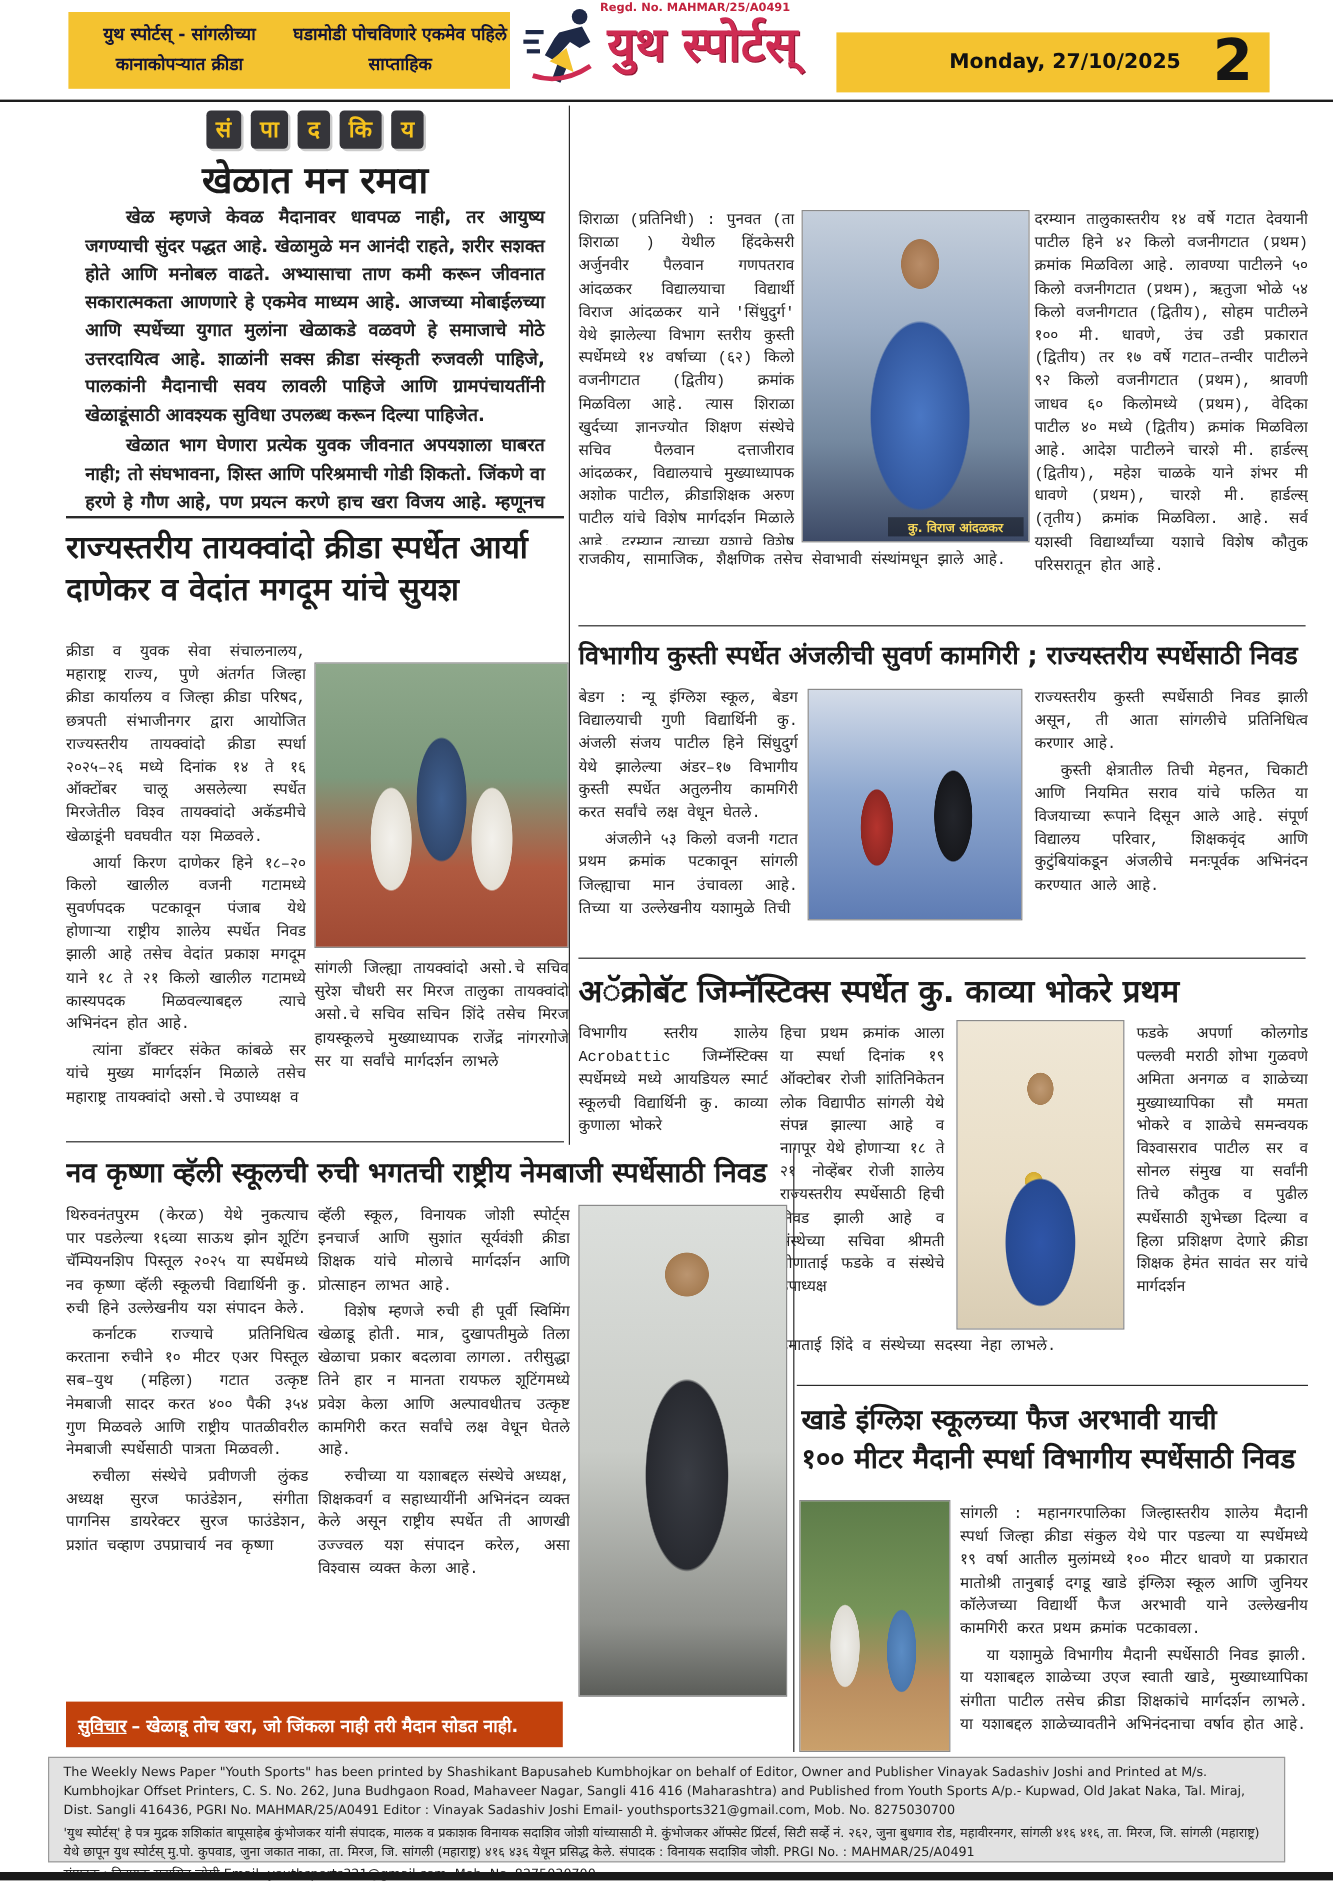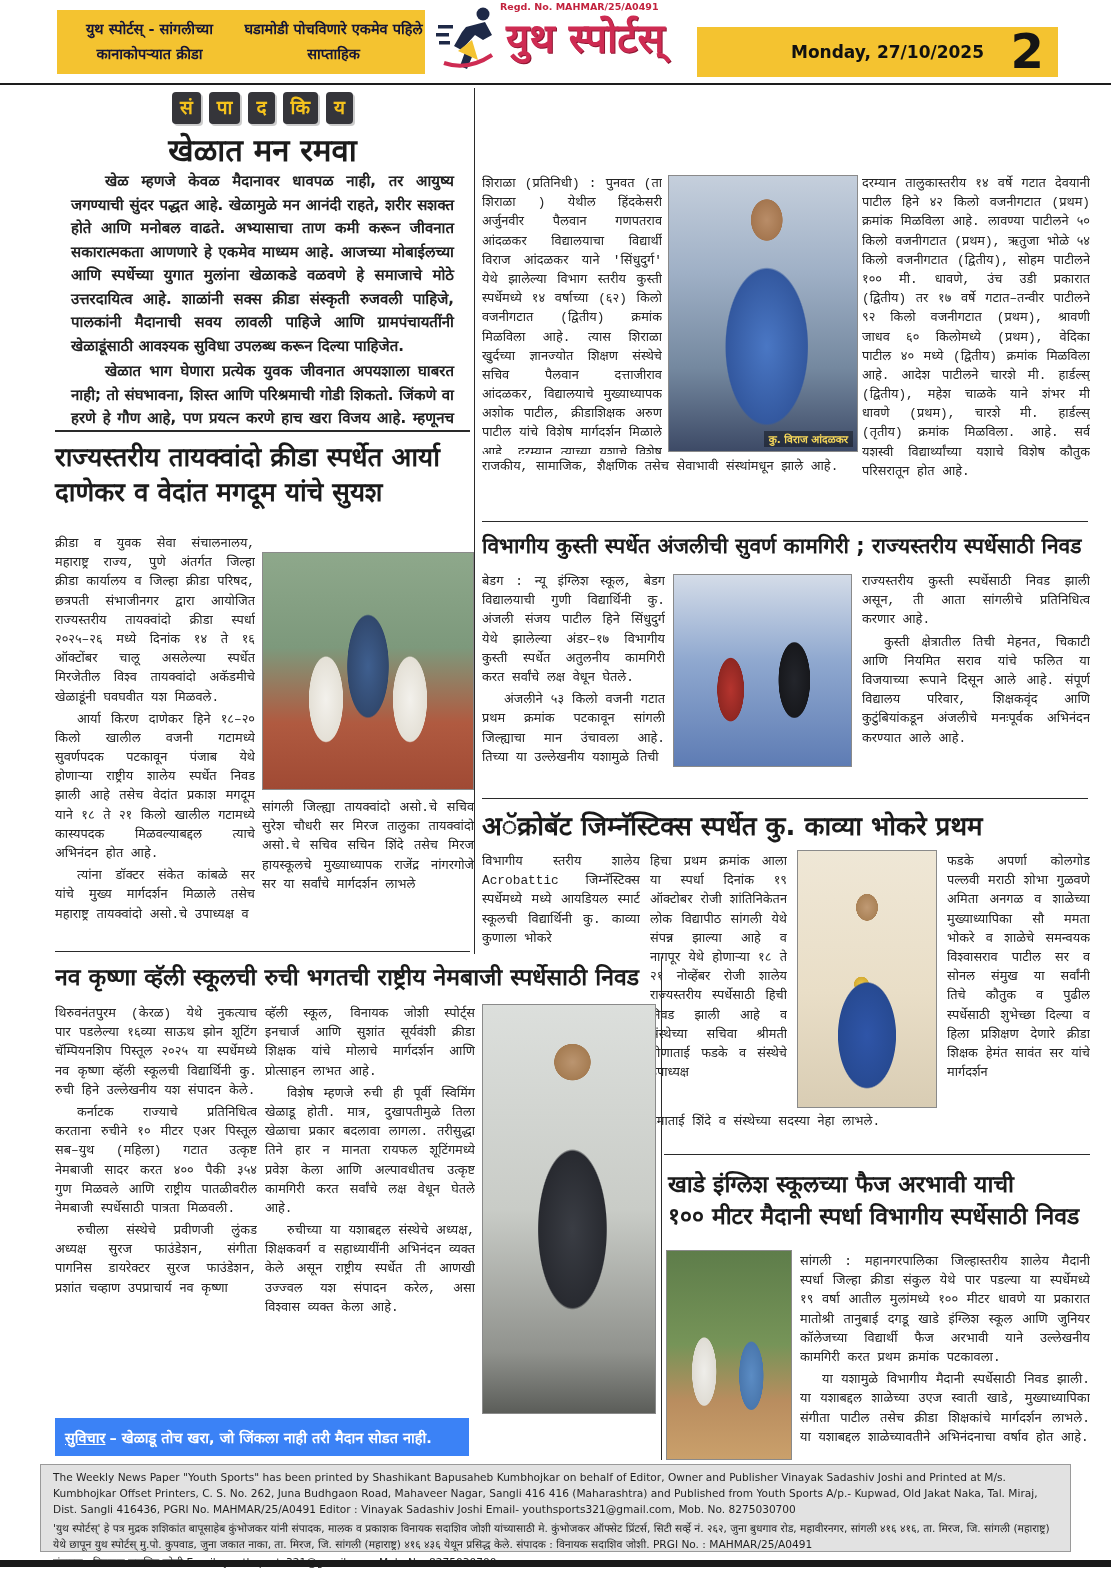--- a/index.html
+++ b/index.html
@@ -35,21 +35,21 @@
   .coltext{font-size:12.8px;line-height:1.5;text-align:justify;overflow:hidden;color:#242424;}
   .coltext p{margin:0 0 3px;text-indent:22px;font-family:Liberation Mono, monospace;}
   .coltext p.noindent{text-indent:0;}
   
   .photo{border:1px solid #8a8a8a;box-sizing:border-box;}
   .ph-viraj{background:
      radial-gradient(ellipse 26px 34px at 52% 16%,#b98d68 0%,#a4764f 60%,transparent 62%),
      radial-gradient(ellipse 58px 110px at 52% 62%,#4a77c4 0%,#33589f 70%,transparent 72%),
      linear-gradient(180deg,#c5cfdc 0%,#9fb0c6 35%,#74889f 70%,#3d4a66 100%);position:relative;}
   .ph-caption{position:absolute;right:4px;bottom:4px;background:#00000066;color:#f6d75a;
-    font-size:10.5px;font-weight:bold;padding:1px 5px;}
+    font-size:10.5px;font-weight:bold;padding:1px 17px;}
   .ph-taek{background:
      radial-gradient(ellipse 28px 70px at 30% 62%,#f3f1ec 0%,#e4e0d6 60%,transparent 62%),
      radial-gradient(ellipse 28px 70px at 70% 62%,#f3f1ec 0%,#e4e0d6 60%,transparent 62%),
      radial-gradient(ellipse 34px 84px at 50% 48%,#3f5f8f 0%,#31486d 60%,transparent 62%),
      linear-gradient(180deg,#8ea88b 0%,#7d997c 40%,#b05a40 72%,#a04a34 100%);}
   .ph-anjali{background:
      radial-gradient(ellipse 26px 62px at 68% 55%,#23252b 0%,#17181c 60%,transparent 62%),
      radial-gradient(ellipse 22px 52px at 32% 60%,#b5342e 0%,#8f2722 60%,transparent 62%),
      linear-gradient(180deg,#d4dce8 0%,#8fa8cf 45%,#5e7cb4 100%);}
   .ph-kavya{background:
@@ -59,21 +59,21 @@
      linear-gradient(180deg,#efe7d6 0%,#e9dec7 55%,#d9cdb4 100%);}
   .ph-ruchi{background:
      radial-gradient(ellipse 30px 30px at 52% 14%,#bb9570 0%,#a57c52 60%,transparent 62%),
      radial-gradient(ellipse 52px 120px at 52% 55%,#3a3d44 0%,#282a30 65%,transparent 67%),
      linear-gradient(180deg,#dcdfdc 0%,#c9ccc7 50%,#90928d 85%,#5b5d59 100%);}
   .ph-faiz{background:
      radial-gradient(ellipse 20px 56px at 30% 58%,#efeeea 0%,#dfdcd4 60%,transparent 62%),
      radial-gradient(ellipse 20px 56px at 68% 60%,#5b8cc4 0%,#4a77ad 60%,transparent 62%),
      linear-gradient(180deg,#5e7d4a 0%,#769458 45%,#b98d5f 72%,#caa06b 100%);}
   
-  .suvichar{left:55px;top:1418px;width:414px;height:38px;background:#3b82f6;color:#ffffff;
+  .suvichar{left:55px;top:1418px;width:414px;height:38px;background:#c2410c;color:#ffffff;
     display:flex;align-items:center;padding:16px 10px;box-sizing:border-box;font-size:14.5px;font-weight:bold;}
   .suvichar .lbl{text-decoration:underline;margin-right:4px;}
   
   .footer{left:40px;top:1464px;width:1031px;height:88px;background:#e2e2e2;border:1px solid #9a9a9a;
     box-sizing:border-box;padding:5px 12px;font-size:10.6px;line-height:1.5;color:#1f1f1f;}
   .footer p{margin:0 0 3px;}
   .bottom-bar{left:0;top:1560px;width:1111px;height:7px;background:#1a1a1a;}
 </style>
 </head>
 <body>

